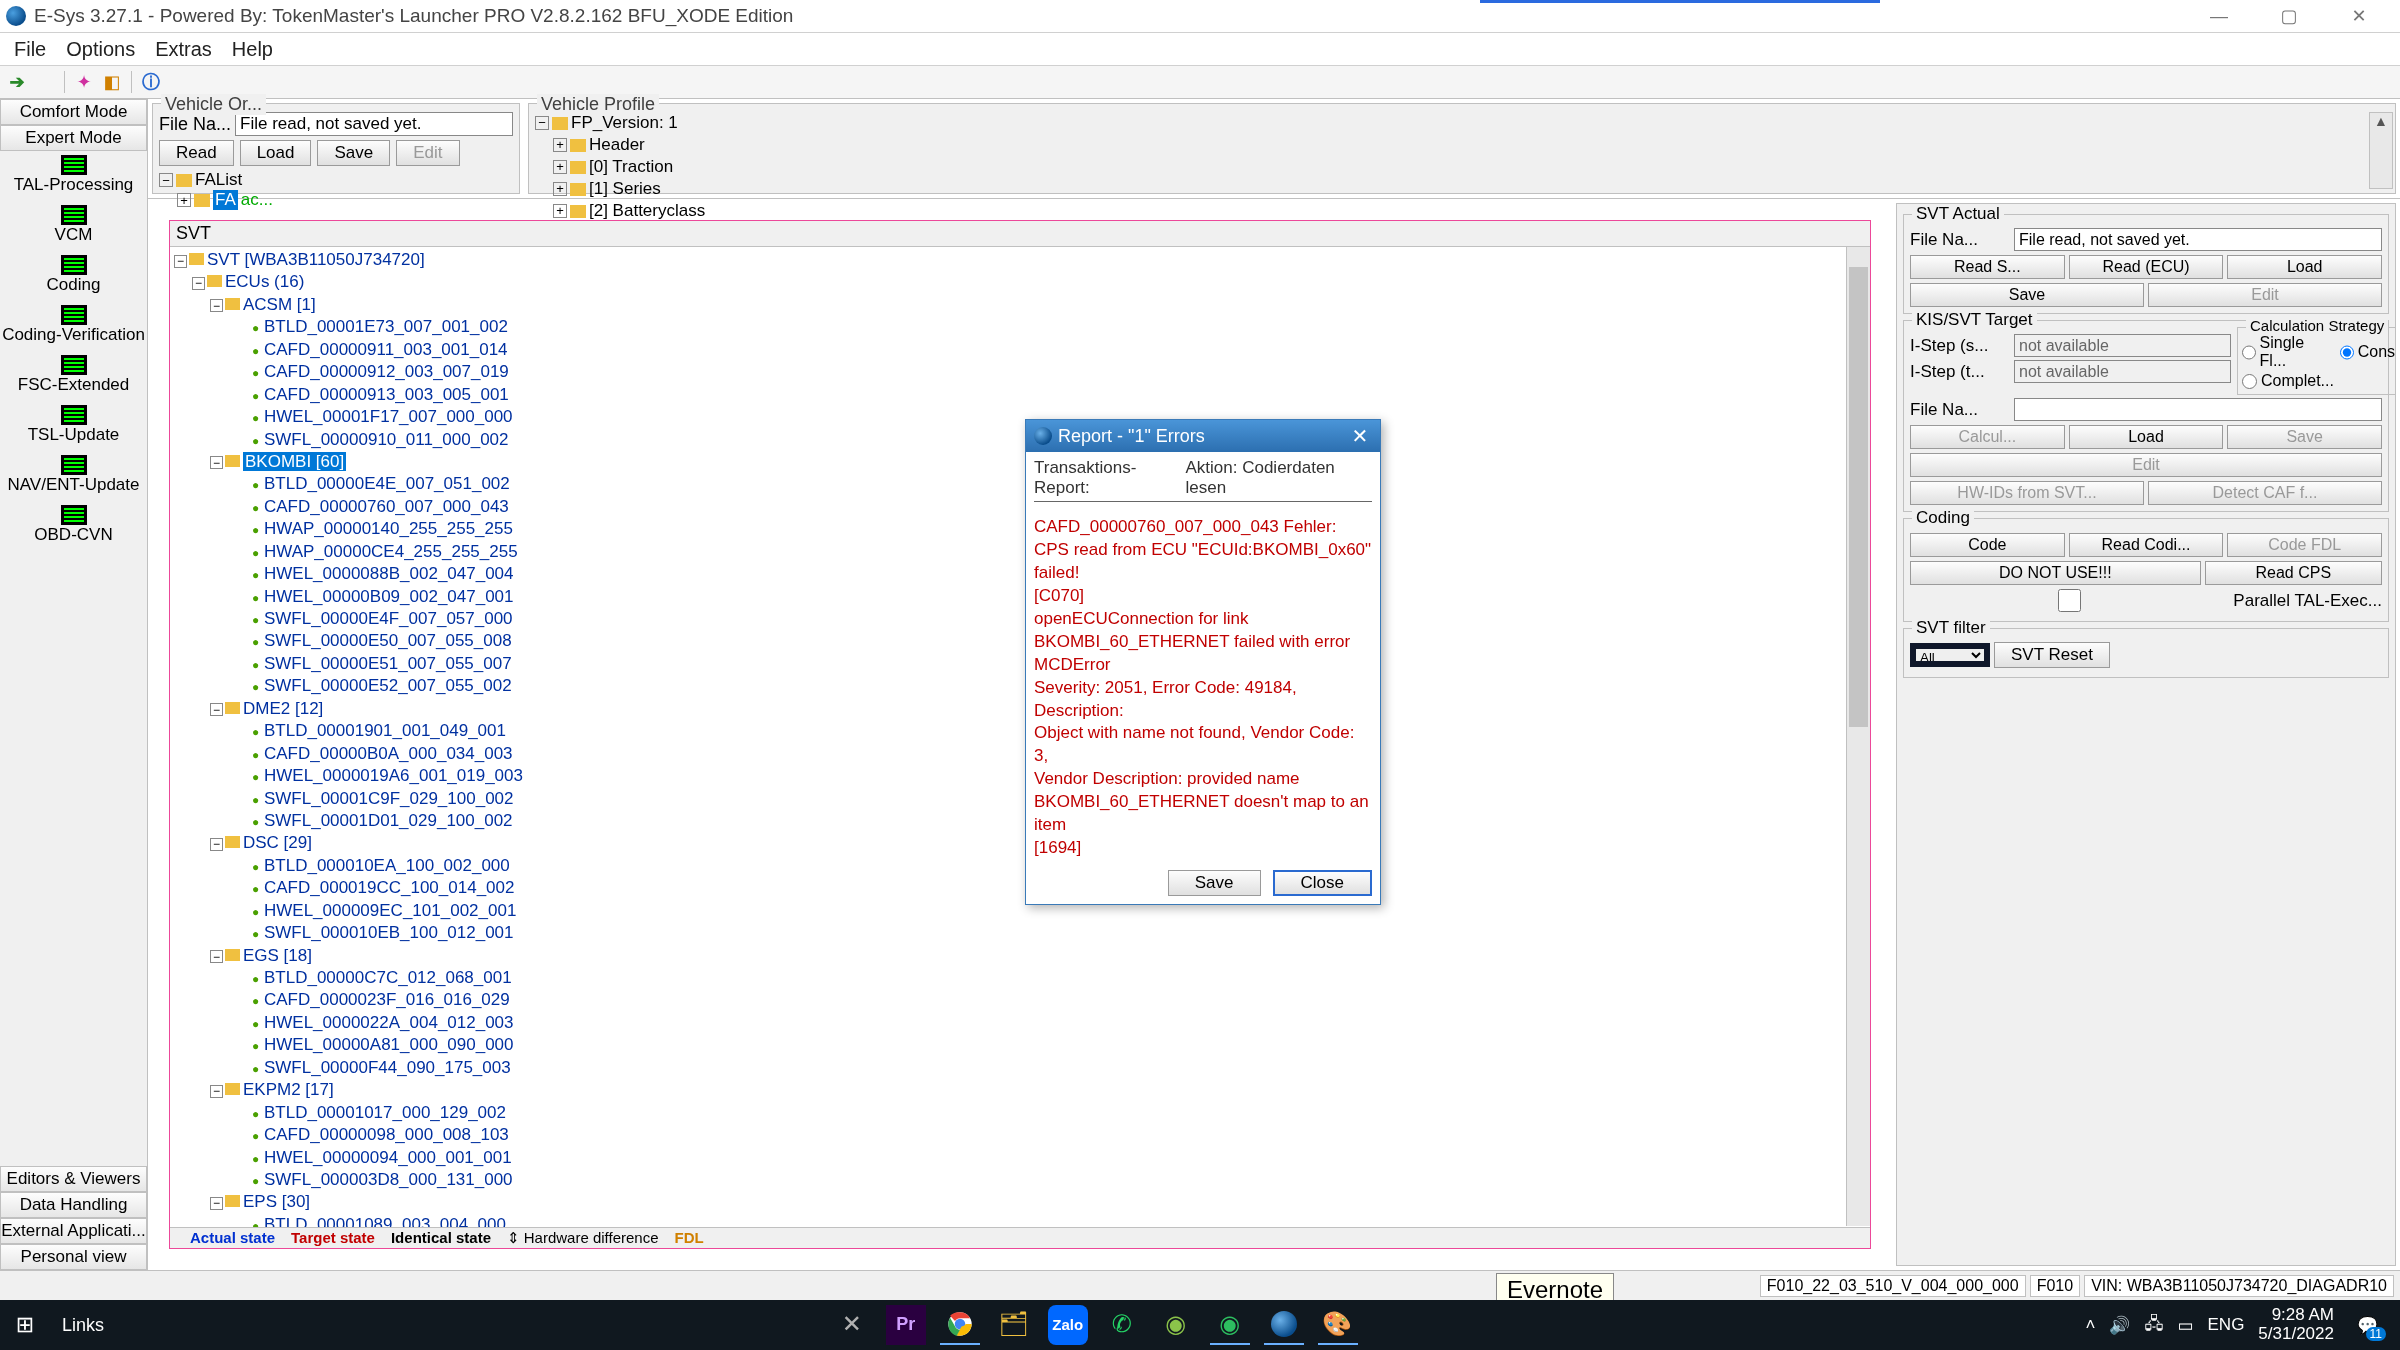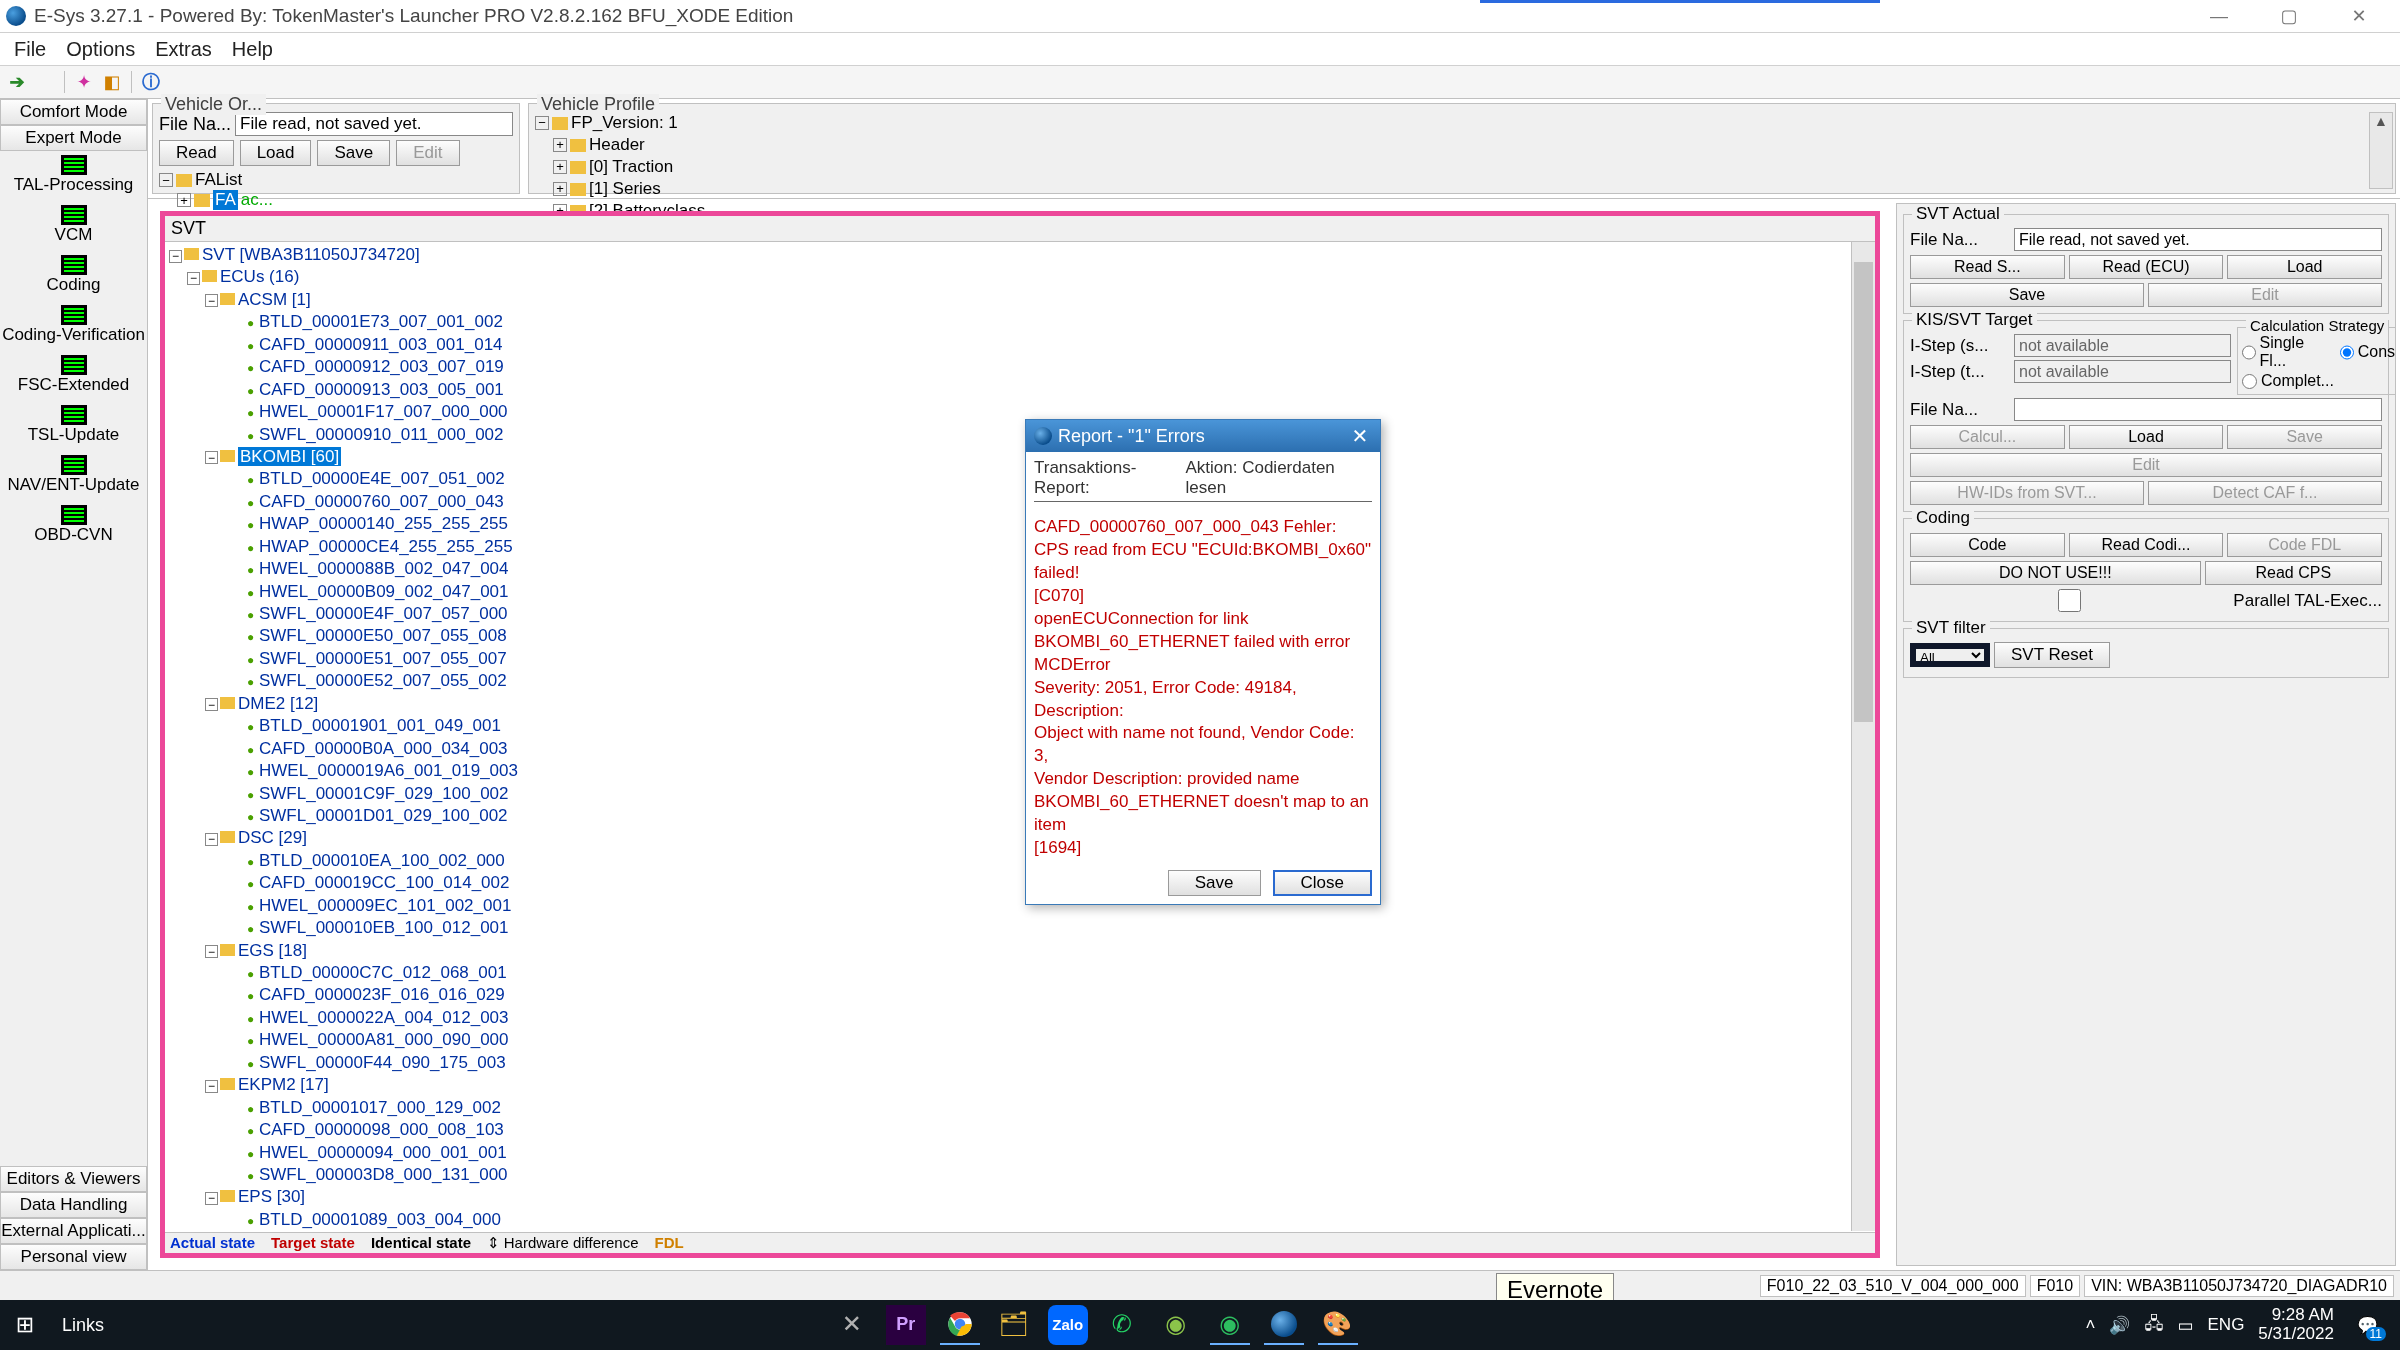--- a/index.html
+++ b/index.html
@@ -65,35 +65,35 @@
 
 .vp-tree { font-size: 17px; line-height: 1.3; overflow: hidden; }
 .vp-tree .row { display: flex; align-items: center; gap: 3px; }
 .vp-tree .exp { width: 14px; height: 14px; border: 1px solid #888; display: inline-flex; align-items: center; justify-content: center; font-size: 13px; }
 .vp-tree .folder { width: 16px; height: 13px; background: #f0c040; display: inline-block; }
 .vp-panel .scroll-ind { position: absolute; right: 2px; top: 8px; bottom: 4px; width: 24px; background: #e8e8e8; border: 1px solid #c0c0c0; }
 .vp-panel .scroll-ind .arr { font-size: 14px; text-align: center; color: #555; }
 
 
 .svt-wrap { flex: 1; display: flex; overflow: hidden; }
-.svt-tree-panel { flex: 1; border: 5px solid #ec4899; margin: 12px; background: #fff; position: relative; overflow: hidden; }
+.svt-tree-panel { flex: 1; border: 1px solid #ec4899; margin: 21px; background: #fff; position: relative; overflow: hidden; }
 .svt-header { background: #f0f0f0; border-bottom: 1px solid #c0c0c0; padding: 2px 6px; font-size: 18px; }
 .tree { font-size: 17px; line-height: 1.32; padding: 2px 4px; color: #004; overflow: hidden; }
 .tree .node { white-space: nowrap; }
 .tree .ecu-link { color: #0030a0; }
 .tree .ecu-sel { background: #0078d7; color: #fff; padding: 0 2px; }
 .tree .dot { color: #4aa000; font-size: 12px; }
 .tree .exp { width: 13px; height: 13px; border: 1px solid #888; display: inline-flex; align-items: center; justify-content: center; font-size: 12px; margin-right: 2px; line-height: 1; background: #fff; color: #000; }
 .tree .fold { width: 15px; height: 12px; background: #f0c040; display: inline-block; margin-right: 3px; }
 .ind0 { padding-left: 0px; }
 .ind1 { padding-left: 18px; }
 .ind2 { padding-left: 36px; }
 .ind4 { padding-left: 78px; }
 
-.svt-legend { position: absolute; bottom: 0; left: 0; right: 0; background: #f0f0f0; border-top: 1px solid #c0c0c0; font-size: 15px; padding: 1px 5px; display: flex; gap: 16px; }
+.svt-legend { position: absolute; bottom: 0; left: 0; right: 0; background: #f0f0f0; border-top: 1px solid #c0c0c0; font-size: 15px; padding: 1px 20px; display: flex; gap: 16px; }
 .svt-legend .blue { color: #0030d0; font-weight: bold; }
 .svt-legend .red { color: #c00000; font-weight: bold; }
 .svt-legend .black { color: #000; font-weight: bold; }
 .svt-legend .orange { color: #d08000; font-weight: bold; }
 
 .svt-tree-panel .vscroll { position: absolute; right: 0; top: 26px; bottom: 22px; width: 24px; background: #e8e8e8; border-left: 1px solid #c0c0c0; }
 .svt-tree-panel .vscroll .thumb { position: absolute; left: 2px; right: 2px; top: 20px; height: 460px; background: #c4c4c4; }
 
 
 .right-panel { width: 500px; border: 1px solid #c0c0c0; margin: 4px; background: #f0f0f0; padding: 4px; font-size: 17px; overflow-y: auto; }

